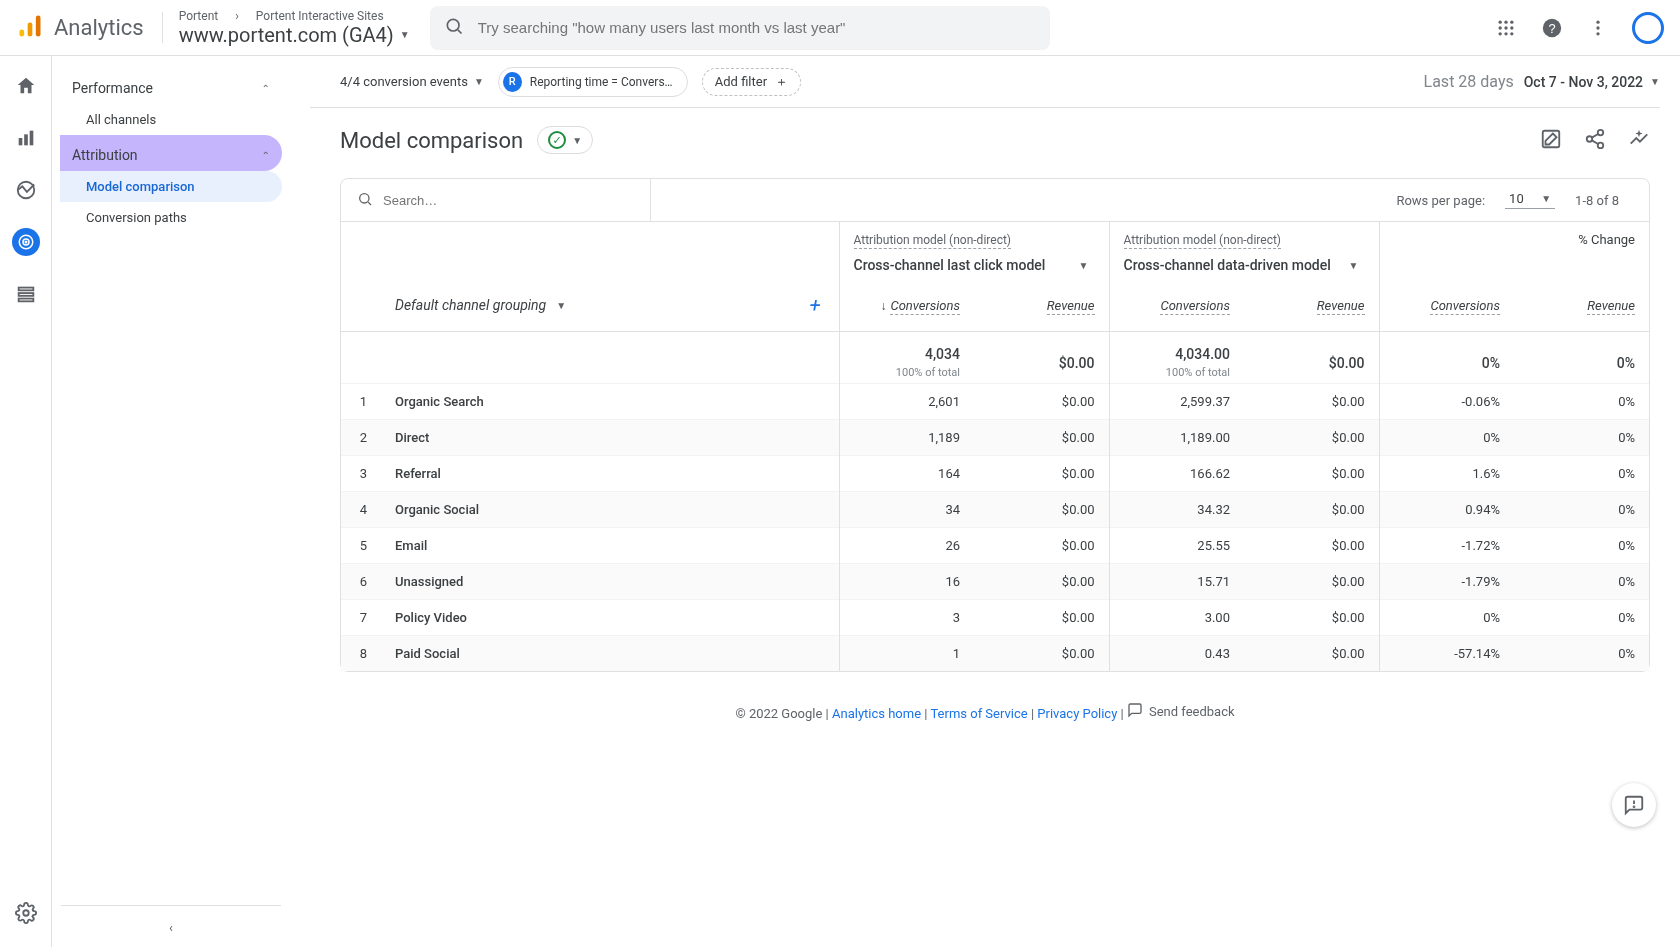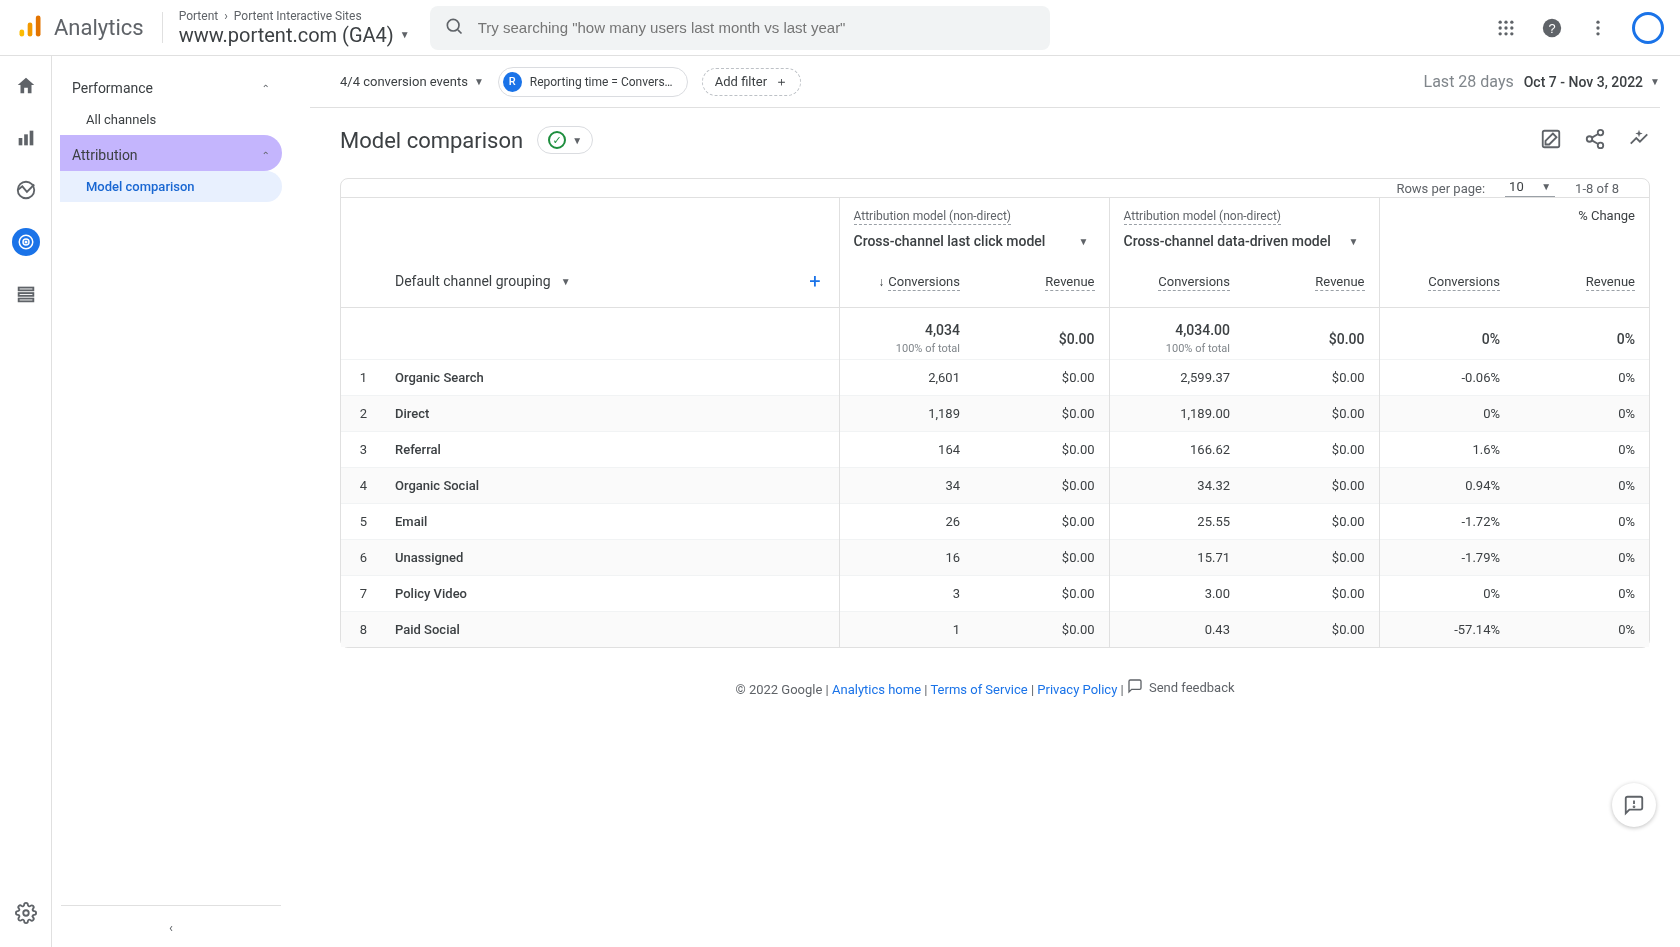--- a/index.html
+++ b/index.html
@@ -17,21 +17,21 @@
     display: flex;
     align-items: center;
     height: 56px;
     border-bottom: 1px solid #e0e0e0;
     padding: 0 16px;
   }
   .logo-block { display: flex; align-items: center; gap: 10px; padding-right: 18px; border-right: 1px solid #e0e0e0; margin-right: 16px; }
   .logo-icon svg { width: 28px; height: 28px; }
   .logo-text { font-size: 22px; color: #5f6368; font-weight: 400; }
   .breadcrumb-col { display:flex; flex-direction:column; justify-content:center; margin-right:20px; min-width:230px;}
-  .breadcrumb-row { display:flex; align-items:center; gap:6px; font-size:12px; color:#5f6368; }
+  .breadcrumb-row { display:flex; align-items:center; gap:17px; font-size:12px; color:#5f6368; }
   .breadcrumb-row .chev { color:#5f6368; }
   .property-row { display:flex; align-items:center; gap:6px; font-size:20px; color:#3c4043; font-weight:400; }
   .property-row .drop { font-size:10px; color:#5f6368; }
   .search-bar {
     flex: 0 0 620px;
     height: 44px;
     background: #f1f3f4;
     border-radius: 8px;
     display: flex;
     align-items: center;
@@ -130,20 +130,21 @@
   .model-label { color:#5f6368; font-size:12px; border-bottom:1px dashed #9aa0a6; display:inline-block; padding-bottom:1px;}
   .model-select { display:flex; align-items:center; justify-content:space-between; margin-top:8px; font-weight:500; font-size:14px; cursor:pointer; padding-right:6px;gap:8px;}
   .col-sep { border-right:1px solid #e0e0e0; }
   .col-dim   { width:310px; }
   .col-conv  { width:135px; }
   .col-rev   { width:135px; }
   
   .thead-row2 th {
     font-size:13px; font-weight:400; color:#3c4043; padding:10px 14px 14px; text-align:right;
     border-bottom:1px solid #e0e0e0;
+    font-style:italic;
   }
   .metric-lbl { border-bottom:1px dashed #9aa0a6; padding-bottom:1px;}
   .dim-cell-hdr { text-align:left !important; }
   .dim-select { display:flex; align-items:center; gap:10px; font-size:14px; color:#3c4043;}
   .dim-select .plus { margin-left:auto; color:#1a73e8; font-size:20px; cursor:pointer; padding-right:4px;}
   .sort-arrow { font-size:12px; margin-right:4px;}
   
   .totals td {
     font-size:14px; font-weight:500; text-align:right; padding:14px 14px 4px;
   }
@@ -280,20 +281,21 @@
     <span>Performance</span>
     <span class="tri">⌃</span>
   </div>
   <div class="side-sub">All channels</div>
 
   <div class="side-group-hdr attribution">
     <span>Attribution</span>
     <span class="tri">⌃</span>
   </div>
   <div class="side-sub active">Model comparison</div>
+  <div class="side-sub">Conversion paths</div>
 
   <div class="side-collapse">
     <span>‹</span>
   </div>
 </div>
 
 <div class="main">
 
   <div class="toolbar">
     <div class="tb-conv">
@@ -337,20 +339,27 @@
           </svg></span>
       <span class="title-act"><svg width="22" height="22" viewBox="0 0 24 24" fill="none" stroke="#5f6368" stroke-width="2">
             <polyline points="3 17 9 11 13 15 21 7"></polyline>
             <path d="M12 2l1 3 3 1-3 1-1 3-1-3-3-1 3-1z" fill="#5f6368" stroke="none"></path>
           </svg></span>
     </div>
   </div>
 
   <div class="card">
     <div class="card-top">
+      <div class="search-cell">
+        <span><svg width="16" height="16" viewBox="0 0 24 24" fill="none" stroke="#5f6368" stroke-width="2">
+              <circle cx="11" cy="11" r="7"></circle>
+              <line x1="21" y1="21" x2="16.65" y2="16.65"></line>
+            </svg></span>
+        <input placeholder="Search…" style="">
+      </div>
       <div class="rows-area">
         <span>Rows per page:</span>
         <div class="rows-select">
           <span>10</span>
           <span class="tri">▼</span>
         </div>
         <span>1-8 of 8</span>
       </div>
     </div>
 

